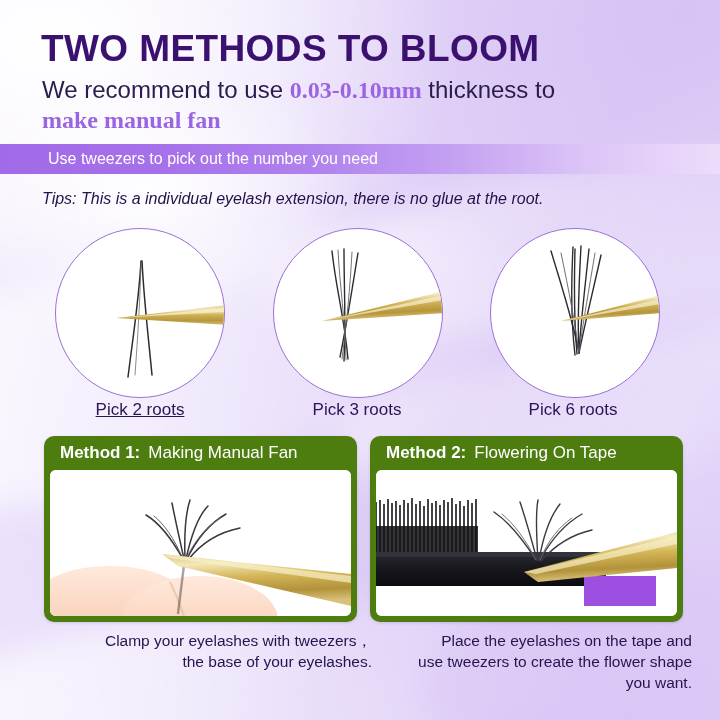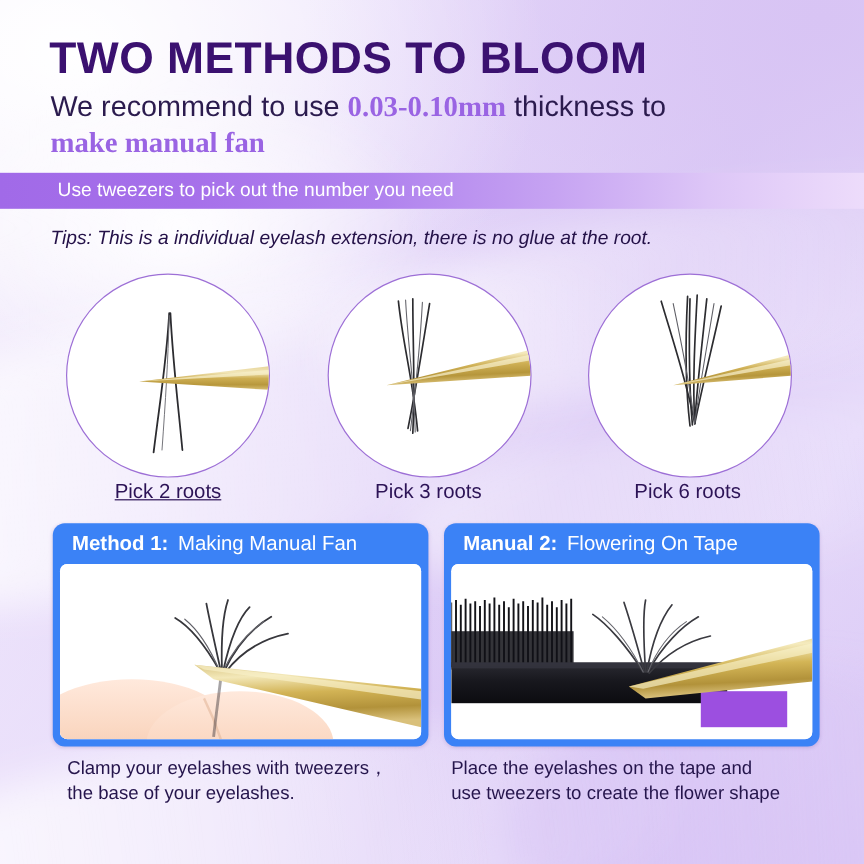--- a/index.html
+++ b/index.html
@@ -84,38 +84,38 @@
   }
   .circ-label{
     position:absolute; top:400px; font-size:17px; color:#2c1356;
     text-align:center; width:190px;
   }
   .l1{ left:45px;text-decoration:underline; } .l2{ left:262px; } .l3{ left:478px; }
 
   
   .panel{
     position:absolute; top:436px; width:313px; height:186px;
-    background:#3b82f6; border-radius:10px;
+    background:#4d7c0f; border-radius:10px;
     box-shadow:0 1px 3px rgba(90,50,140,.18);
   }
   .p1{ left:44px; } .p2{ left:370px; }
   .panel-head{
     position:absolute; left:0; top:0; width:100%; height:34px;
     display:flex; align-items:center; padding-left:16px; gap:8px;
     color:#ffffff; font-size:17px; white-space:nowrap;
   }
   .head-strong{ font-weight:bold; }
   .panel-img{
     position:absolute; left:6px; top:34px; width:301px; height:146px;
     background:#ffffff; border-radius:6px; overflow:hidden;
   }
 
   .caption{
     position:absolute; top:630px; width:316px;
-    font-size:15.5px; line-height:21px; color:#25154c;
+    font-size:15.5px; line-height:21px; color:#25154c;text-align:right;
   }
   .cap1{ left:56px; } .cap2{ left:376px; }
   .caption div{ white-space:nowrap; }
 
   svg{ display:block; }
 </style>
 </head>
 <body>
 
 <div id="bg">
@@ -278,21 +278,21 @@
       </svg>
     </div>
   </div>
   <div class="caption cap1">
     <div>Clamp your eyelashes with tweezers，</div>
     <div>the base of your eyelashes.</div>
   </div>
 
   <div class="panel p2">
     <div class="panel-head">
-      <span class="head-strong">Manual 2:</span>
+      <span class="head-strong">Method 2:</span>
       <span>Flowering On Tape</span>
     </div>
     <div class="panel-img">
       <svg width="301" height="146" viewBox="0 0 301 146">
         <defs>
           <linearGradient id="tape1" x1="0" y1="0" x2="0" y2="1">
             <stop offset="0%" stop-color="#2b2b33"></stop>
             <stop offset="45%" stop-color="#18181e"></stop>
             <stop offset="100%" stop-color="#0c0c10"></stop>
           </linearGradient>
@@ -355,15 +355,16 @@
         <rect x="208" y="106" width="72" height="30" fill="#9c4fe0"></rect>
 
         <path d="M148 102 L301 62 L301 98 L162 112 Z" fill="url(#gold5)"></path>
         <path d="M148 102 L301 66 L301 74 L160 104 Z" fill="#f9f2cc" opacity=".65"></path>
       </svg>
     </div>
   </div>
   <div class="caption cap2">
     <div>Place the eyelashes on the tape and</div>
     <div>use tweezers to create the flower shape</div>
+    <div>you want.</div>
   </div>
 
 </div>
 
 </body></html>

